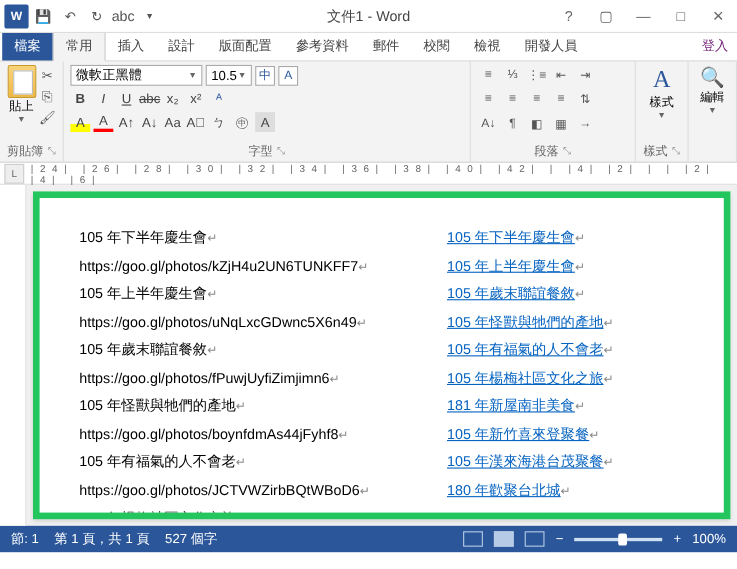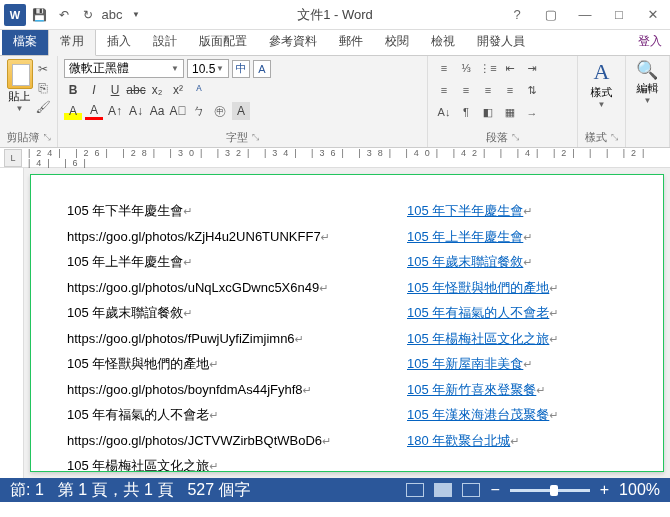--- a/index.html
+++ b/index.html
@@ -40,28 +40,28 @@
 .pbtn{width:20px;height:18px;display:flex;align-items:center;justify-content:center;font-size:11px;color:#555}
 .styles{width:48px;display:flex;flex-direction:column}
 .style-A{display:flex;flex-direction:column;align-items:center}
 .bigA{font-size:22px;color:#2b579a;font-family:serif}
 .edit{width:44px}
 .edit-body{display:flex;flex-direction:column;align-items:center}
 .ruler{height:20px;background:#fff;border-bottom:1px solid #ddd;display:flex;align-items:center;font-size:9px;color:#666;padding-left:28px;position:relative}
 .ruler-l{width:18px;height:18px;background:#eee;border:1px solid #ccc;position:absolute;left:4px;display:flex;align-items:center;justify-content:center}
 .doc-area{height:310px;display:flex;background:#f0f0f0;overflow:hidden}
 .vruler{width:24px;background:#fff;border-right:1px solid #ddd}
-.page{flex:1;background:#fff;margin:6px;border:1px solid #22c55e;box-shadow:0 2px 4px rgba(0,0,0,.15);padding:26px 16px 0 36px;display:flex;gap:28px;overflow:hidden}
+.page{flex:1;background:#fff;margin:6px;border:6px solid #22c55e;box-shadow:0 2px 4px rgba(0,0,0,.15);padding:26px 16px 0 36px;display:flex;gap:28px;overflow:hidden}
 .col{display:flex;flex-direction:column;gap:6px;font-size:13px;line-height:1.5}
 .col.left{flex:1.3}
 .col.right{flex:1}
 .line{white-space:nowrap;color:#000}
 .link{color:#0563c1;text-decoration:underline}
 .mark{color:#888;font-size:11px}
-.statusbar{height:24px;background:#2b579a;color:#fff;display:flex;align-items:center;padding:0 10px;font-size:16px;gap:14px}
+.statusbar{height:24px;background:#2b579a;color:#fff;display:flex;align-items:center;padding:0 10px;font-size:12px;gap:14px}
 .sb-right{margin-left:auto;display:flex;align-items:center;gap:10px}
 .view-btn{width:18px;height:14px;border:1px solid #cfe0f3;opacity:.85}
 .view-btn.active{background:#cfe0f3}
 .slider{width:80px;height:3px;background:#cfe0f3;position:relative}
 .slider:before{content:"";position:absolute;left:50%;top:-4px;width:8px;height:11px;background:#fff;border-radius:2px}
 </style>
 </head>
 <body>
 
 <div class="titlebar">
@@ -239,21 +239,21 @@
         <div class="line">https://goo.gl/photos/JCTVWZirbBQtWBoD6<span class="mark">↵</span></div>
         <div class="line">105 年楊梅社區文化之旅<span class="mark">↵</span></div>
       </div>
     <div class="col right" id="rightcol">
         <div class="line"><span class="link">105 年下半年慶生會</span><span class="mark">↵</span></div>
         <div class="line"><span class="link">105 年上半年慶生會</span><span class="mark">↵</span></div>
         <div class="line"><span class="link">105 年歲末聯誼餐敘</span><span class="mark">↵</span></div>
         <div class="line"><span class="link">105 年怪獸與牠們的產地</span><span class="mark">↵</span></div>
         <div class="line"><span class="link">105 年有福氣的人不會老</span><span class="mark">↵</span></div>
         <div class="line"><span class="link">105 年楊梅社區文化之旅</span><span class="mark">↵</span></div>
-        <div class="line"><span class="link">105 年新屋南非美食</span><span class="mark">↵</span></div>
+        <div class="line"><span class="link">181 年新屋南非美食</span><span class="mark">↵</span></div>
         <div class="line"><span class="link">105 年新竹喜來登聚餐</span><span class="mark">↵</span></div>
         <div class="line"><span class="link">105 年漢來海港台茂聚餐</span><span class="mark">↵</span></div>
         <div class="line"><span class="link">180 年歡聚台北城</span><span class="mark">↵</span></div>
       </div>
   </div>
 </div>
 
 <div class="statusbar">
   <span>節: 1</span>
   <span>第 1 頁，共 1 頁</span>

